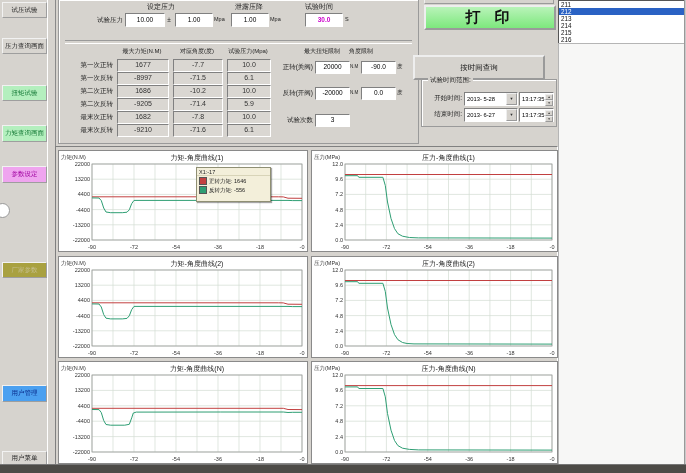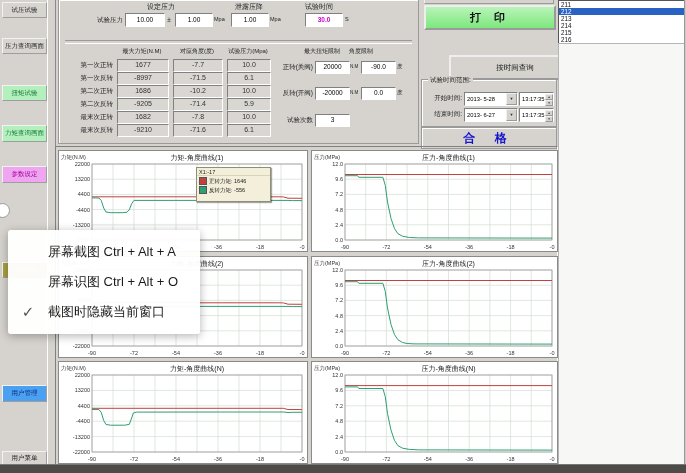--- a/index.html
+++ b/index.html
@@ -31,21 +31,21 @@
   .magenta{color:#cc00cc;font-weight:bold;}
   #set-hr{position:absolute;left:6px;top:40px;width:347px;height:2px;
     border-top:1px solid #9a9a9a;border-bottom:1px solid #fff;}
   .rlabel{position:absolute;left:0;width:54px;text-align:right;font-size:6.5px;height:11px;line-height:11px;color:#222;}
   .vbox{position:absolute;height:11px;line-height:10px;font-size:7px;text-align:center;background:#dad7d2;color:#333;
     border-top:1px solid #808080;border-left:1px solid #808080;border-bottom:1px solid #fff;border-right:1px solid #fff;}
 
   
   .btn3d{position:absolute;background:#d6d3ce;border:2px outset #eee;font-size:7.5px;color:#111;
     display:flex;align-items:center;justify-content:center;cursor:default;}
-  #print-btn{background:linear-gradient(#b9f3b9,#7de87d);font-size:11px;letter-spacing:5px;font-weight:bold;}
+  #print-btn{background:linear-gradient(#b9f3b9,#7de87d);font-size:15px;letter-spacing:5px;font-weight:bold;}
   #btn-sliver{position:absolute;left:424px;top:0;width:128px;height:3px;background:#d6d3ce;border:1px outset #eee;border-top:none;}
   #time-group{position:absolute;left:421px;top:79px;width:134px;height:46px;border:1px solid #9a9a9a;
     box-shadow:inset 1px 1px 0 #fff;}
   #time-group-label{position:absolute;left:6px;top:-4px;background:#d6d3ce;padding:0 2px;font-size:6.5px;color:#222;}
   .tg-label{position:absolute;font-size:6.5px;color:#222;width:38px;text-align:right;line-height:12px;}
   .combo{position:absolute;height:12px;background:#fff;border-top:1px solid #808080;border-left:1px solid #808080;
     border-bottom:1px solid #fff;border-right:1px solid #fff;display:flex;align-items:center;}
   .combo .val{flex:1;font-size:5.8px;padding-left:2px;white-space:nowrap;overflow:hidden;}
   .drop{width:9px;height:10px;background:#d6d3ce;border:1px outset #eee;font-size:4px;line-height:10px;text-align:center;color:#333;}
   .spincol{width:8px;height:10px;display:flex;flex-direction:column;}
@@ -163,21 +163,21 @@
     <div class="unit" style="left:291px;top:86px;font-size:4.5px;">N.M</div>
     <div class="inp" style="left:302px;top:87px;width:33px;height:11px;line-height:10px;">0.0</div>
     <div class="unit" style="left:338px;top:86px;">度</div>
 
     <div class="flabel" style="left:214px;top:114px;width:40px;line-height:11px;height:11px;">试验次数</div>
     <div class="inp" style="left:256px;top:114px;width:33px;height:11px;line-height:10px;">3</div>
   </div>
 
   <div id="btn-sliver"></div>
   <div class="btn3d" id="print-btn" style="left:424px;top:5px;width:128px;height:21px;">打 印</div>
-  <div class="btn3d" style="left:449px;top:55px;width:128px;height:21px;">按时间查询</div>
+  <div class="btn3d" style="left:413px;top:55px;width:128px;height:21px;">按时间查询</div>
 
   <div id="time-group">
     <div id="time-group-label">试验时间范围:</div>
     <div class="tg-label" style="left:2px;top:12px;">开始时间:</div>
     <div class="combo" style="left:42px;top:12px;width:52px;">
       <span class="val">2013- 5-28</span>
       <span class="drop">▼</span>
     </div>
     <div class="combo" style="left:97px;top:12px;width:33px;">
       <span class="val">13:17:35</span>
@@ -193,21 +193,20 @@
     </div>
     <div class="combo" style="left:97px;top:28px;width:33px;">
       <span class="val">13:17:35</span>
       <span class="spincol">
           <span>▲</span>
           <span>▼</span>
         </span>
     </div>
   </div>
 
-  <div id="verdict-box">合 格</div>
 
   <div id="report-list">
       <div class="lst-item">211</div>
       <div class="lst-item sel">212</div>
       <div class="lst-item">213</div>
       <div class="lst-item">214</div>
       <div class="lst-item">215</div>
       <div class="lst-item">216</div>
     </div>
   <div id="right-blank"></div>
@@ -438,27 +437,13 @@
         <polyline points="33.0,23.6 240.0,23.6" fill="none" stroke="#c24040" stroke-width="1"></polyline>
         <polyline points="33.0,24.9 45.6,24.9 46.8,26.5 70.9,26.5 73.3,34.8 75.5,51.5 79.0,68.2 82.5,78.5 85.9,83.6 90.5,86.2 97.4,87.4 106.6,87.9 240.0,88.1" fill="none" stroke="#2e9e73" stroke-width="1"></polyline>
       </svg></div>
     <div id="tooltip">
     <div class="tt-title">X1:-17</div>
     <div class="tt-row"><span class="sw sw-red"></span>
       <span>正转力矩:</span>&nbsp;<span>1646</span></div>
     <div class="tt-row"><span class="sw sw-green"></span>
       <span>反转力矩:</span>&nbsp;<span>-556</span></div>
   </div>
-    <div id="context-menu">
-      <div class="menu-item">
-        <span class="check"></span>
-        <span class="mlabel">屏幕截图 Ctrl + Alt + A</span>
-      </div>
-      <div class="menu-item">
-        <span class="check"></span>
-        <span class="mlabel">屏幕识图 Ctrl + Alt + O</span>
-      </div>
-      <div class="menu-item">
-        <span class="check">✓</span>
-        <span class="mlabel">截图时隐藏当前窗口</span>
-      </div>
-    </div>
   </div>
 
 </body></html>

